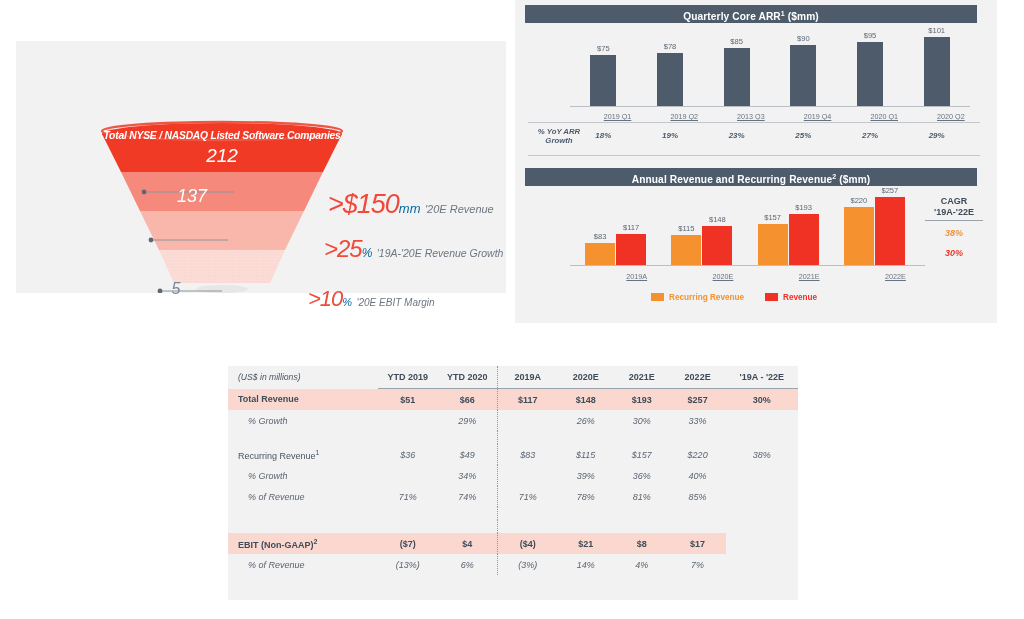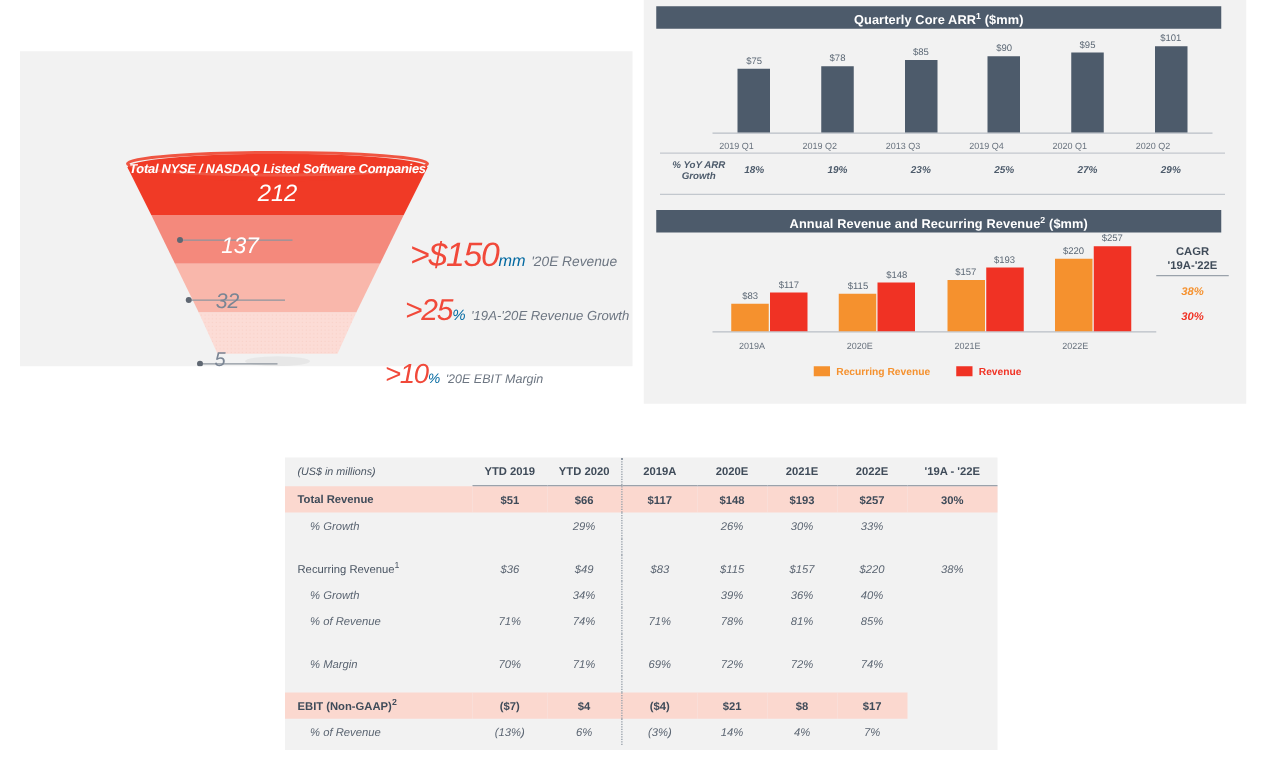--- a/index.html
+++ b/index.html
@@ -59,22 +59,22 @@
   .sup{font-size:7px;vertical-align:super;}
 
   .bar{position:absolute;bottom:0;}
   .barlabel{
     position:absolute;text-align:center;color:#5c6875;
     font-size:7.6px;font-weight:400;white-space:nowrap;
   }
   .axis-line{position:absolute;height:1px;background:#b9bfc6;}
   .rule{position:absolute;height:1px;background:#c3c8ce;}
   .catlabel{
-    position:absolute;text-align:left;color:#68727e;
-    font-size:7.2px;white-space:nowrap;
+    position:absolute;text-align:right;color:#68727e;
+    font-size:7.2px;white-space:nowrap;text-decoration:underline;
   }
   .yoyval{
     position:absolute;text-align:center;color:#4d5b6b;
     font-size:8px;font-weight:700;font-style:italic;white-space:nowrap;
   }
   #yoy-label{
     position:absolute;left:528px;top:127px;width:62px;text-align:center;
     color:#4d5b6b;font-size:7.8px;font-weight:700;font-style:italic;line-height:9px;
   }
 
@@ -155,21 +155,20 @@
         <line x1="137" y1="199" x2="212" y2="199" stroke="#8d959e" stroke-width="1"></line>
         <circle cx="135" cy="199" r="2.4" fill="#5f6772"></circle>
         <line x1="146" y1="250" x2="206" y2="250" stroke="#8d959e" stroke-width="1"></line>
         <circle cx="144" cy="250" r="2.4" fill="#5f6772"></circle>
       </g>
     </svg>
 
     <div id="funnel-title">Total NYSE / NASDAQ Listed Software Companies</div>
     <div class="funnel-num" id="funnel-v0">212</div>
     <div class="funnel-num" id="funnel-v1">137</div>
-    <div class="funnel-num" id="funnel-v2">32</div>
     <div class="funnel-num" id="funnel-v3">5</div>
 
     <div class="callout" id="callout-1"><span class="co-big">&gt;$150</span><span class="co-unit">mm</span> <span class="co-desc">'20E Revenue</span></div>
 
     <div class="callout" id="callout-2"><span class="co-big">&gt;25</span><span class="co-unit">%</span> <span class="co-desc">'19A-'20E Revenue Growth</span></div>
 
     <div class="callout" id="callout-3"><span class="co-big">&gt;10</span><span class="co-unit">%</span> <span class="co-desc">'20E EBIT Margin</span></div>
   </div>
 </div>
 
@@ -328,30 +327,20 @@
         <tr class="spacer">
           <td></td>
           <td></td>
           <td></td>
           <td class="dotcol"></td>
           <td></td>
           <td></td>
           <td></td>
           <td></td>
         </tr>
-        <tr>
-          <td class="r-label sub" style="width: 134px;">% Margin</td>
-          <td class="r-val ital" style="width: 62px;">70%</td>
-          <td class="r-val ital" style="width: 62px;">71%</td>
-          <td class="r-val ital dotcol" style="width: 62px;">69%</td>
-          <td class="r-val ital" style="width: 58px;">72%</td>
-          <td class="r-val ital" style="width: 58px;">72%</td>
-          <td class="r-val ital" style="width: 58px;">74%</td>
-          <td class="r-val ital" style="width: 76px;"></td>
-        </tr>
         <tr class="spacer">
           <td></td>
           <td></td>
           <td></td>
           <td class="dotcol"></td>
           <td></td>
           <td></td>
           <td></td>
           <td></td>
         </tr>

